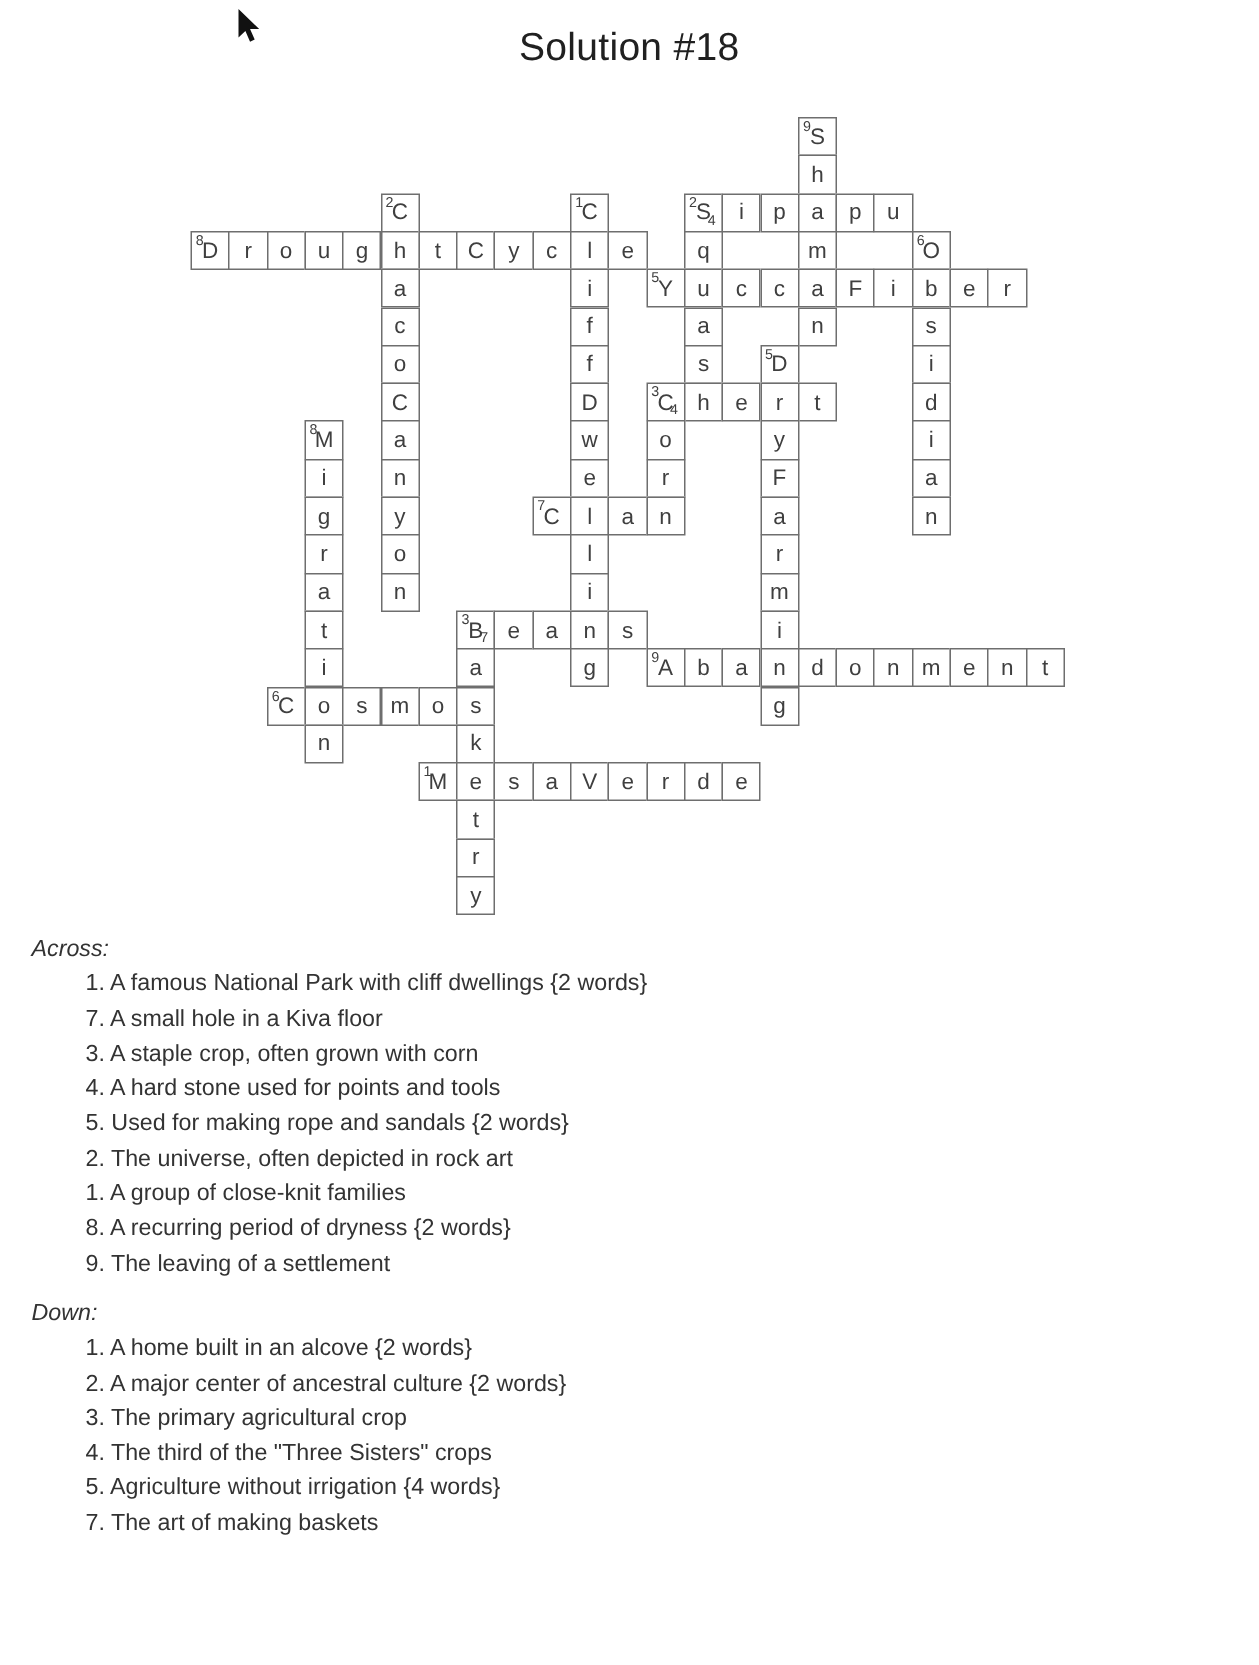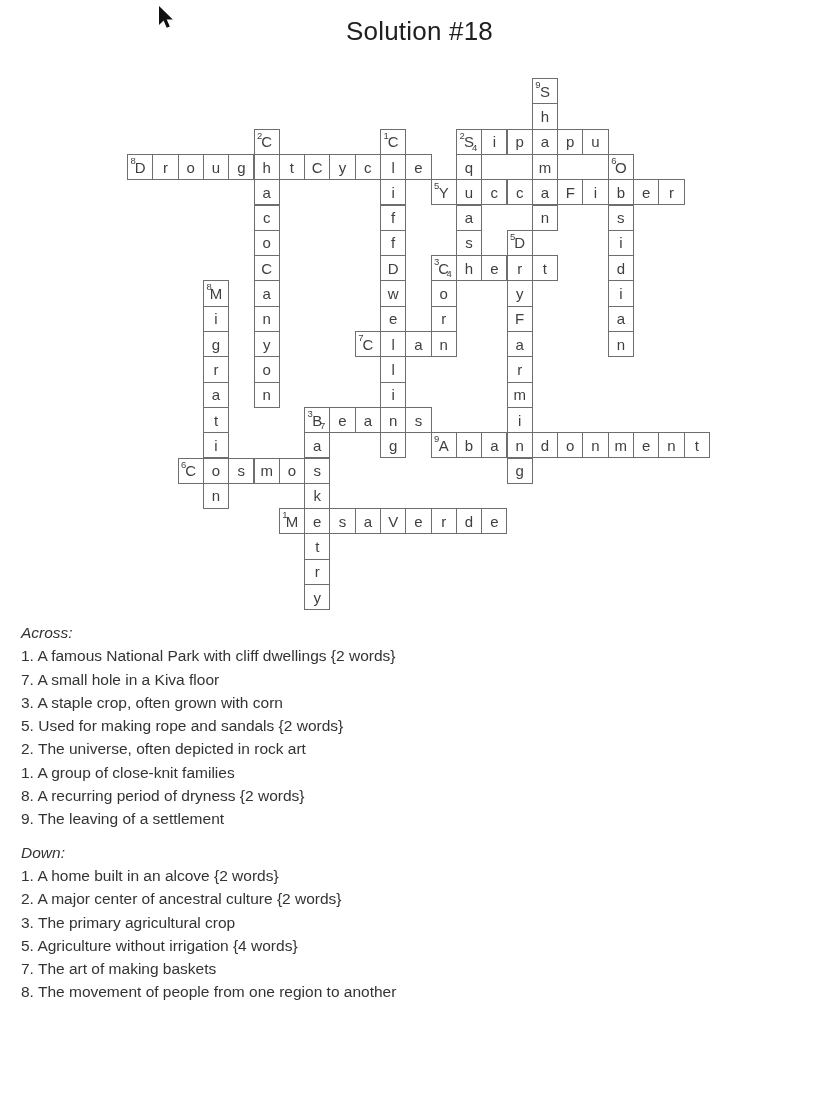--- a/index.html
+++ b/index.html
@@ -58,20 +58,21 @@
     font-size:15.5px;
     color:#333333;
   }
   .clue-heading{
     font-style:italic;
     line-height:23.3px;
   }
   .clue-line{
     line-height:23.3px;
     white-space:nowrap;
+    margin-left:36px;
   }
   .down-block{
     margin-top:10px;
   }
   .cursor-svg{
     position:absolute;
     left:158px;top:6px;
   }
 </style>
 </head>
@@ -481,33 +482,34 @@
       </div>
     </div>
 
   <div class="clues">
     <div>
       <div class="clue-heading">Across:</div>
       <div>
           <div class="clue-line">1. A famous National Park with cliff dwellings {2 words}</div>
           <div class="clue-line">7. A small hole in a Kiva floor</div>
           <div class="clue-line">3. A staple crop, often grown with corn</div>
+          <div class="clue-line">4. A hard stone used for points and tools</div>
           <div class="clue-line">5. Used for making rope and sandals {2 words}</div>
           <div class="clue-line">2. The universe, often depicted in rock art</div>
           <div class="clue-line">1. A group of close-knit families</div>
           <div class="clue-line">8. A recurring period of dryness {2 words}</div>
           <div class="clue-line">9. The leaving of a settlement</div>
         </div>
     </div>
     <div class="down-block">
       <div class="clue-heading">Down:</div>
       <div>
           <div class="clue-line">1. A home built in an alcove {2 words}</div>
           <div class="clue-line">2. A major center of ancestral culture {2 words}</div>
           <div class="clue-line">3. The primary agricultural crop</div>
+          <div class="clue-line">4. The third of the "Three Sisters" crops</div>
           <div class="clue-line">5. Agriculture without irrigation {4 words}</div>
           <div class="clue-line">7. The art of making baskets</div>
-          <div class="clue-line">8. The movement of people from one region to another</div>
         </div>
     </div>
   </div>
 
 </div>
 
 </body></html>

